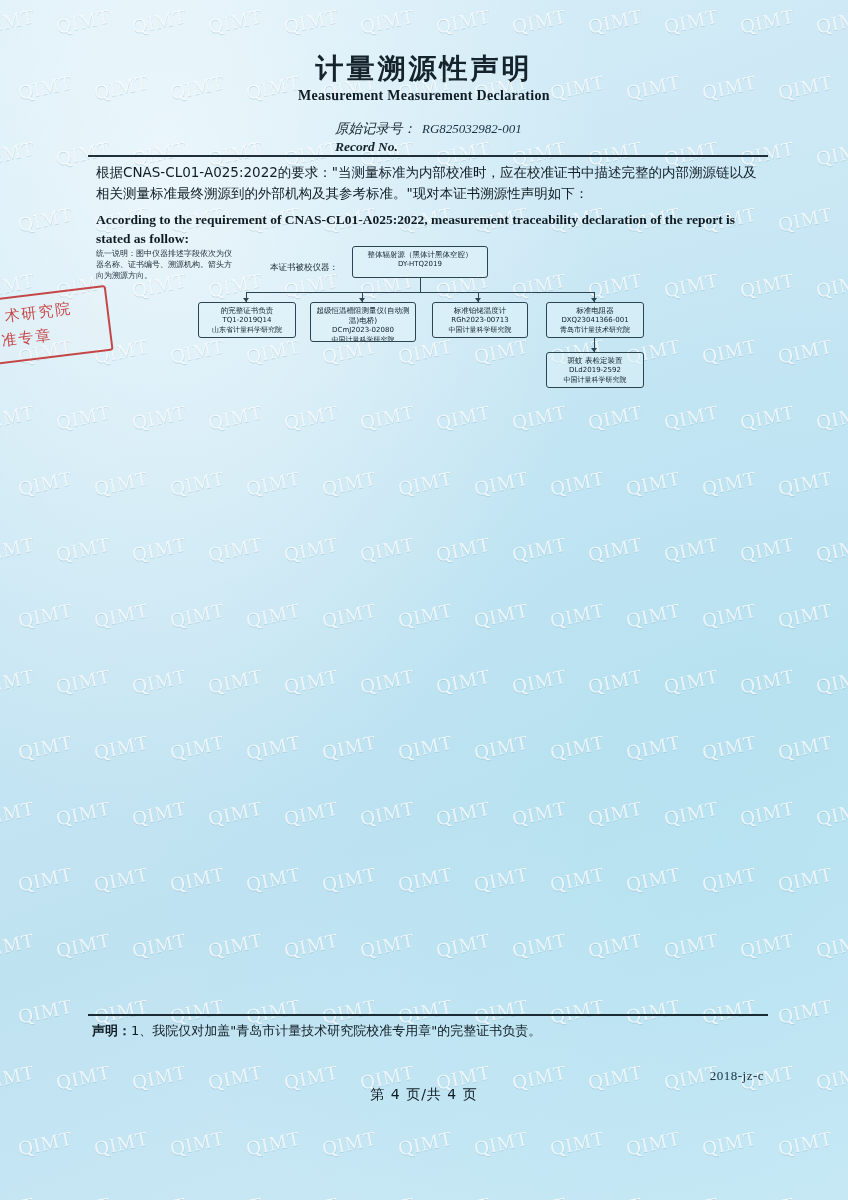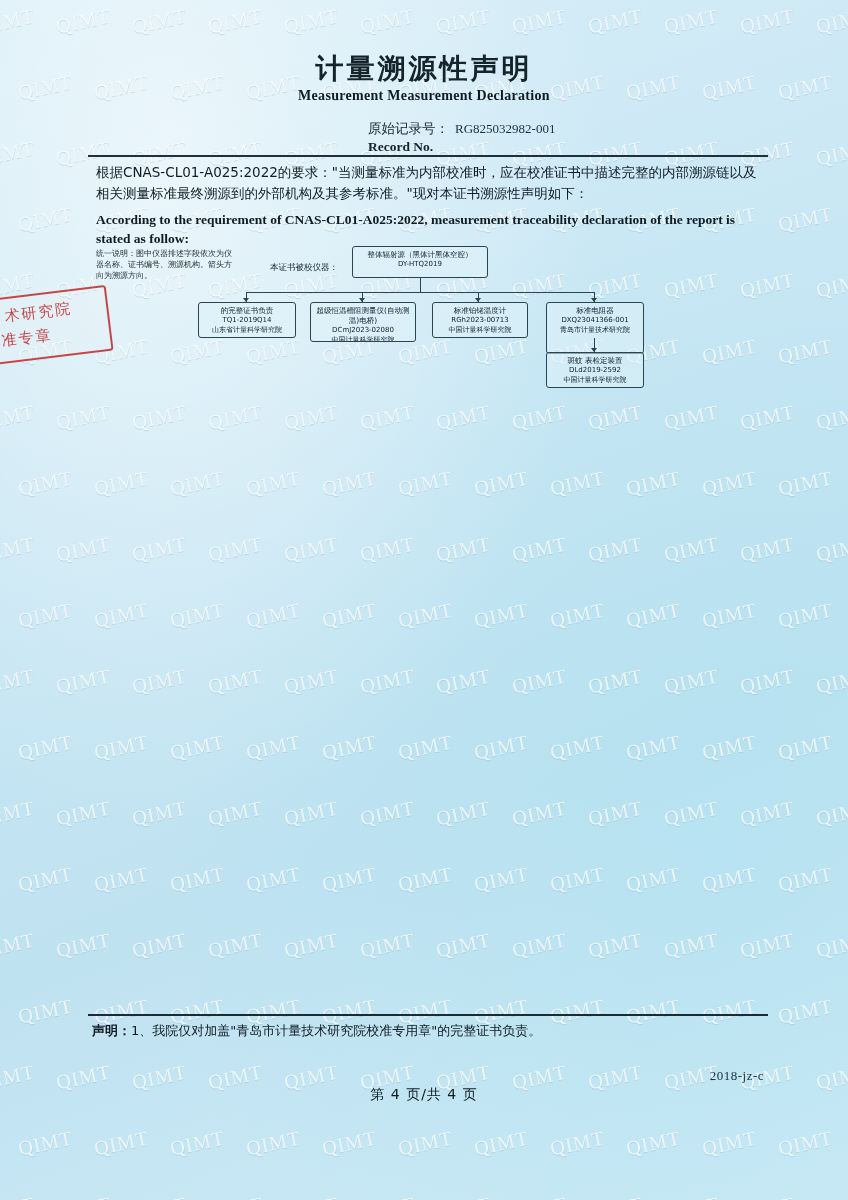--- a/index.html
+++ b/index.html
@@ -336,21 +336,21 @@
     <div class="wm" style="left: 740px; top: 1198px;">QIMT</div>
     <div class="wm" style="left: 816px; top: 1198px;">QIMT</div>
   </div>
 
 <div id="content">
 
   <div class="title-cn">计量溯源性声明</div>
   <div class="title-en">Measurement Measurement Declaration</div>
 
 
-  <div class="field" style="left:368px;top:120px;">
+  <div class="field" style="left:335px;top:120px;font-style:italic;">
     <span class="lab-cn">原始记录号：</span><span class="val">RG825032982-001</span>
     <span class="lab-en">Record No.</span>
   </div>
 
   <div class="hr" style="left:88px;right:80px;top:155px;"></div>
 
   <div class="para">
     <span class="cn">根据CNAS-CL01-A025:2022的要求："当测量标准为内部校准时，应在校准证书中描述完整的内部溯源链以及相关测量标准最终溯源到的外部机构及其参考标准。"现对本证书溯源性声明如下：</span>
     <span class="en">According to the requirement of CNAS-CL01-A025:2022, measurement traceability declaration of the report is stated as follow:</span>
   </div>
@@ -386,21 +386,21 @@
     <div class="l2">DCmJ2023-02080</div>
     <div class="l3">中国计量科学研究院</div>
   </div>
 
   <div class="box" style="left:432px;top:302px;width:96px;height:36px;">
     <div class="l1">标准铂铑温度计</div>
     <div class="l2">RGh2023-00713</div>
     <div class="l3">中国计量科学研究院</div>
   </div>
 
-  <div class="box" style="left:546px;top:302px;width:98px;height:52px;">
+  <div class="box" style="left:546px;top:302px;width:98px;height:36px;">
     <div class="l1">标准电阻器</div>
     <div class="l2">DXQ23041366-001</div>
     <div class="l3">青岛市计量技术研究院</div>
   </div>
 
   <div class="line vline" style="left:594px;top:338px;height:14px;"></div>
   <div class="arrow" style="left:591px;top:348px;"></div>
 
   <div class="box" style="left:546px;top:352px;width:98px;height:36px;">
     <div class="l1">斑蚊 表检定装置</div>

